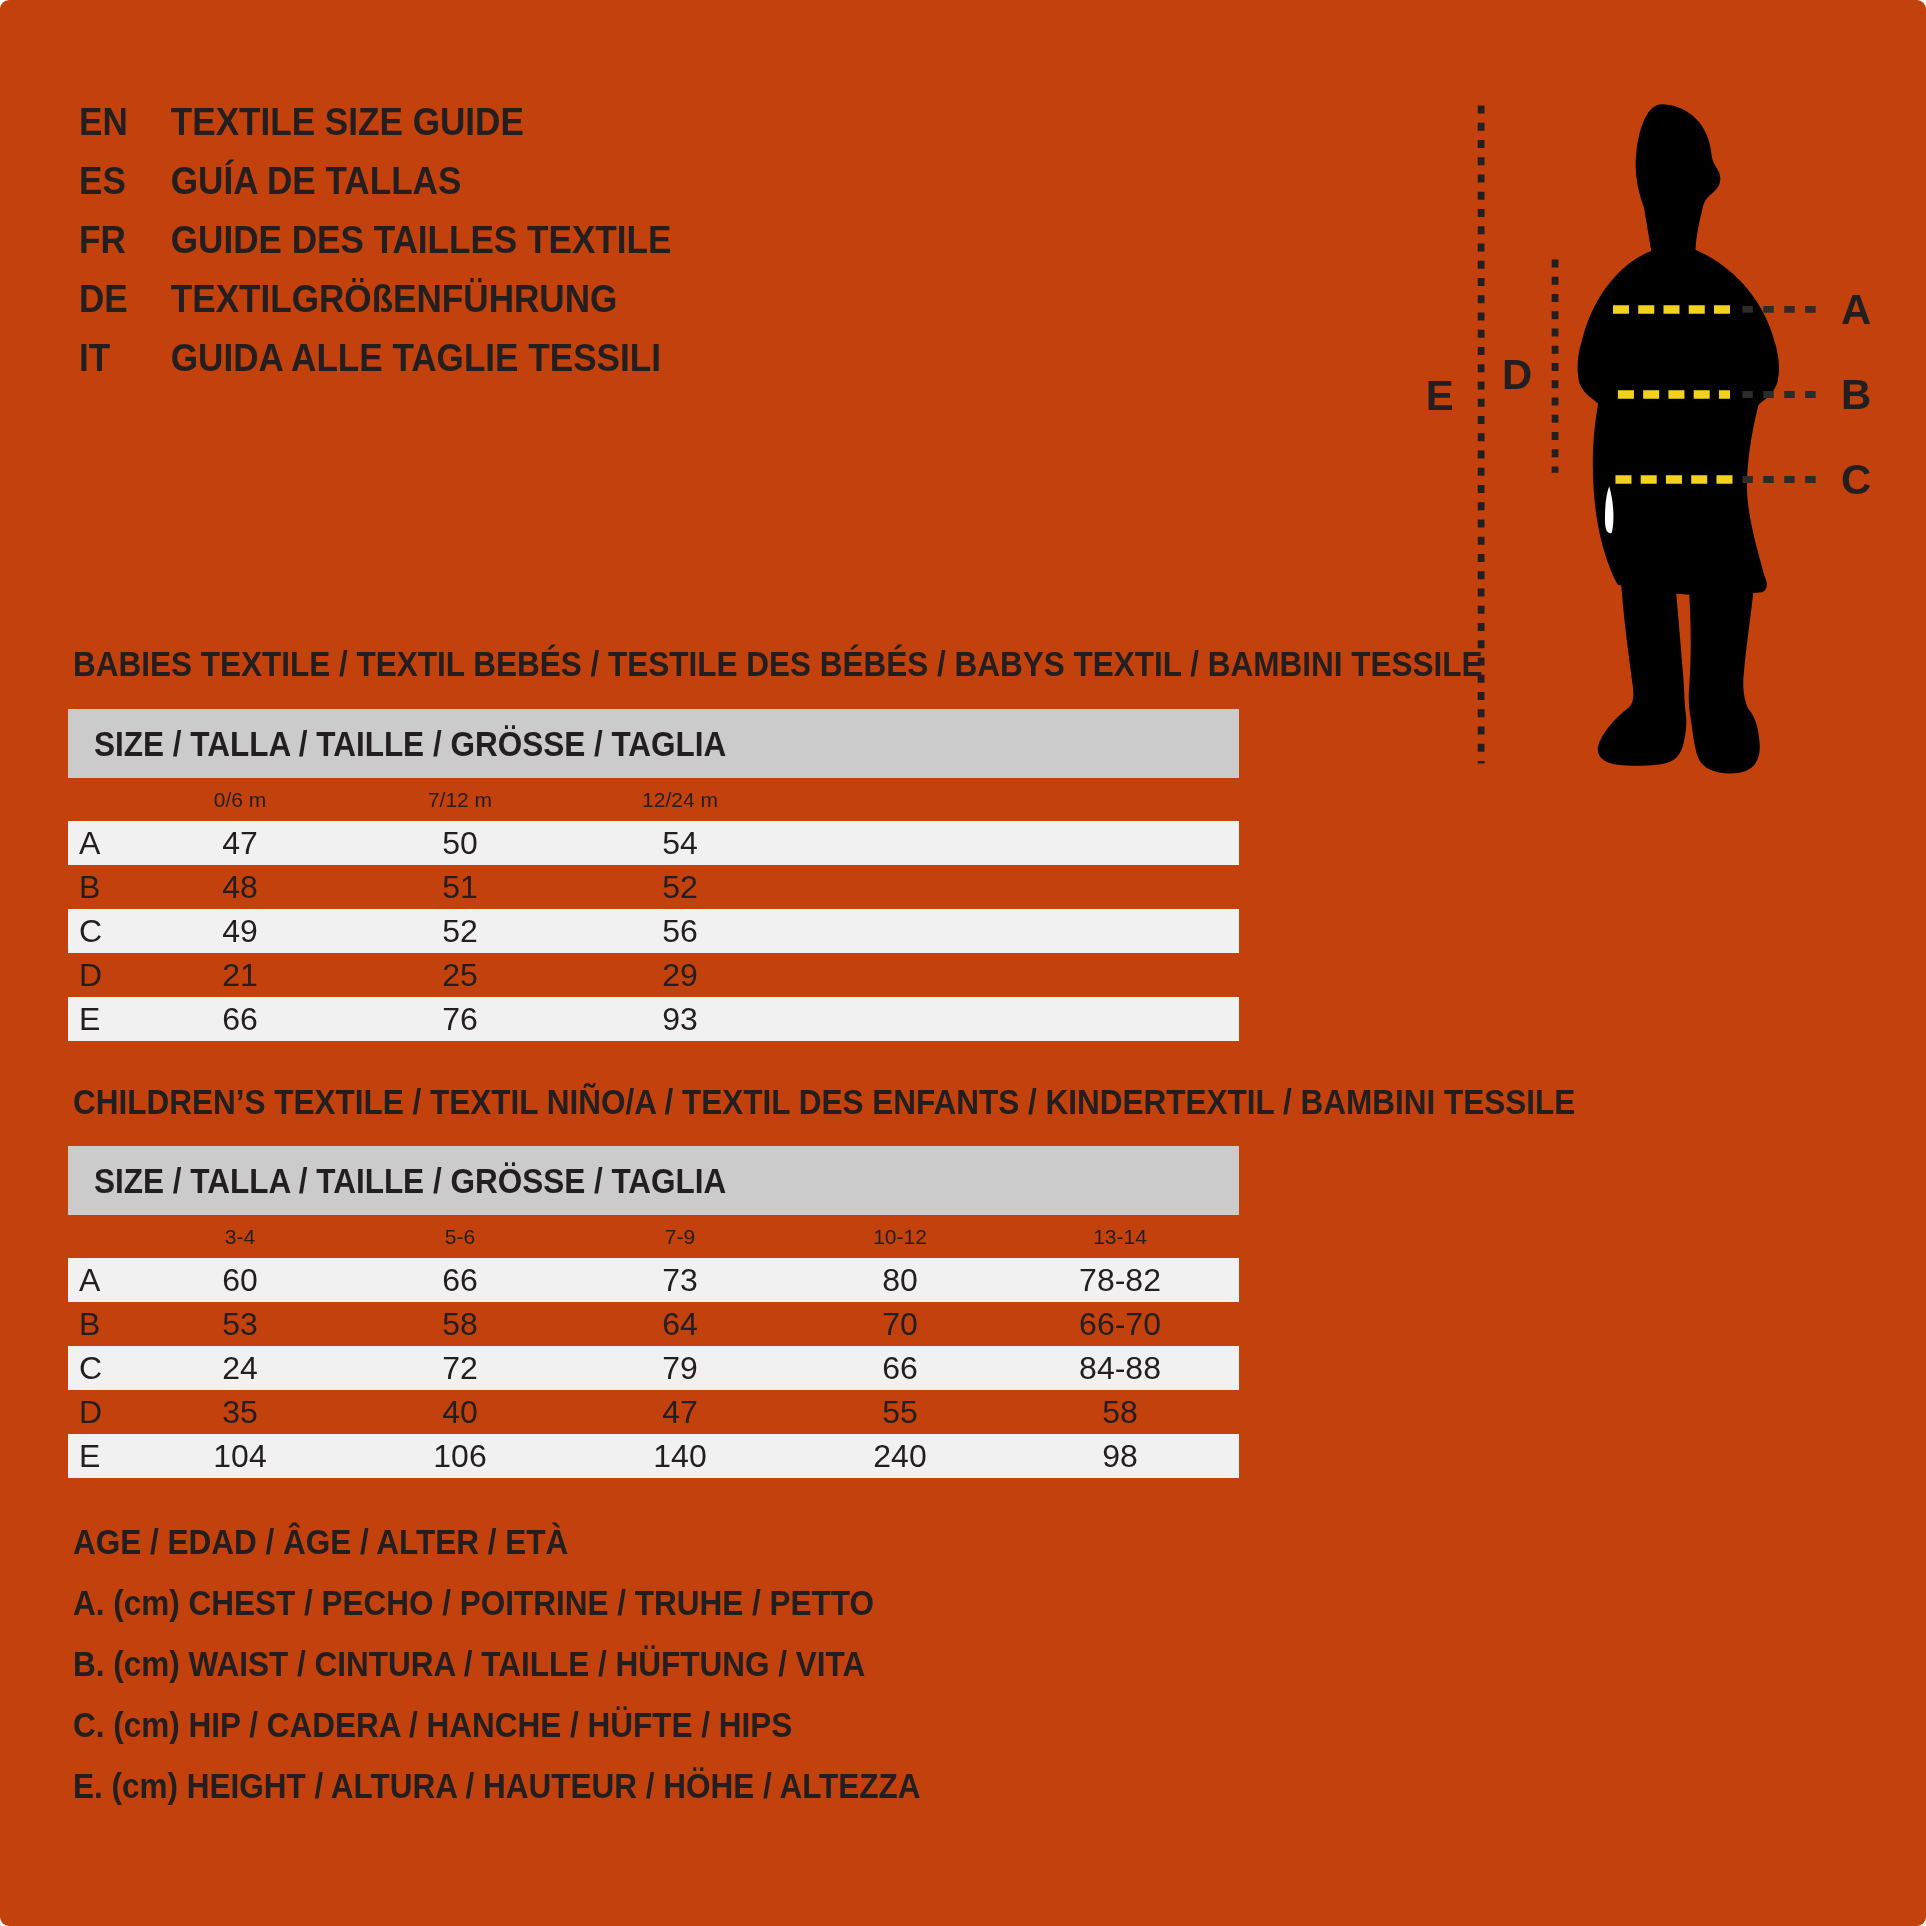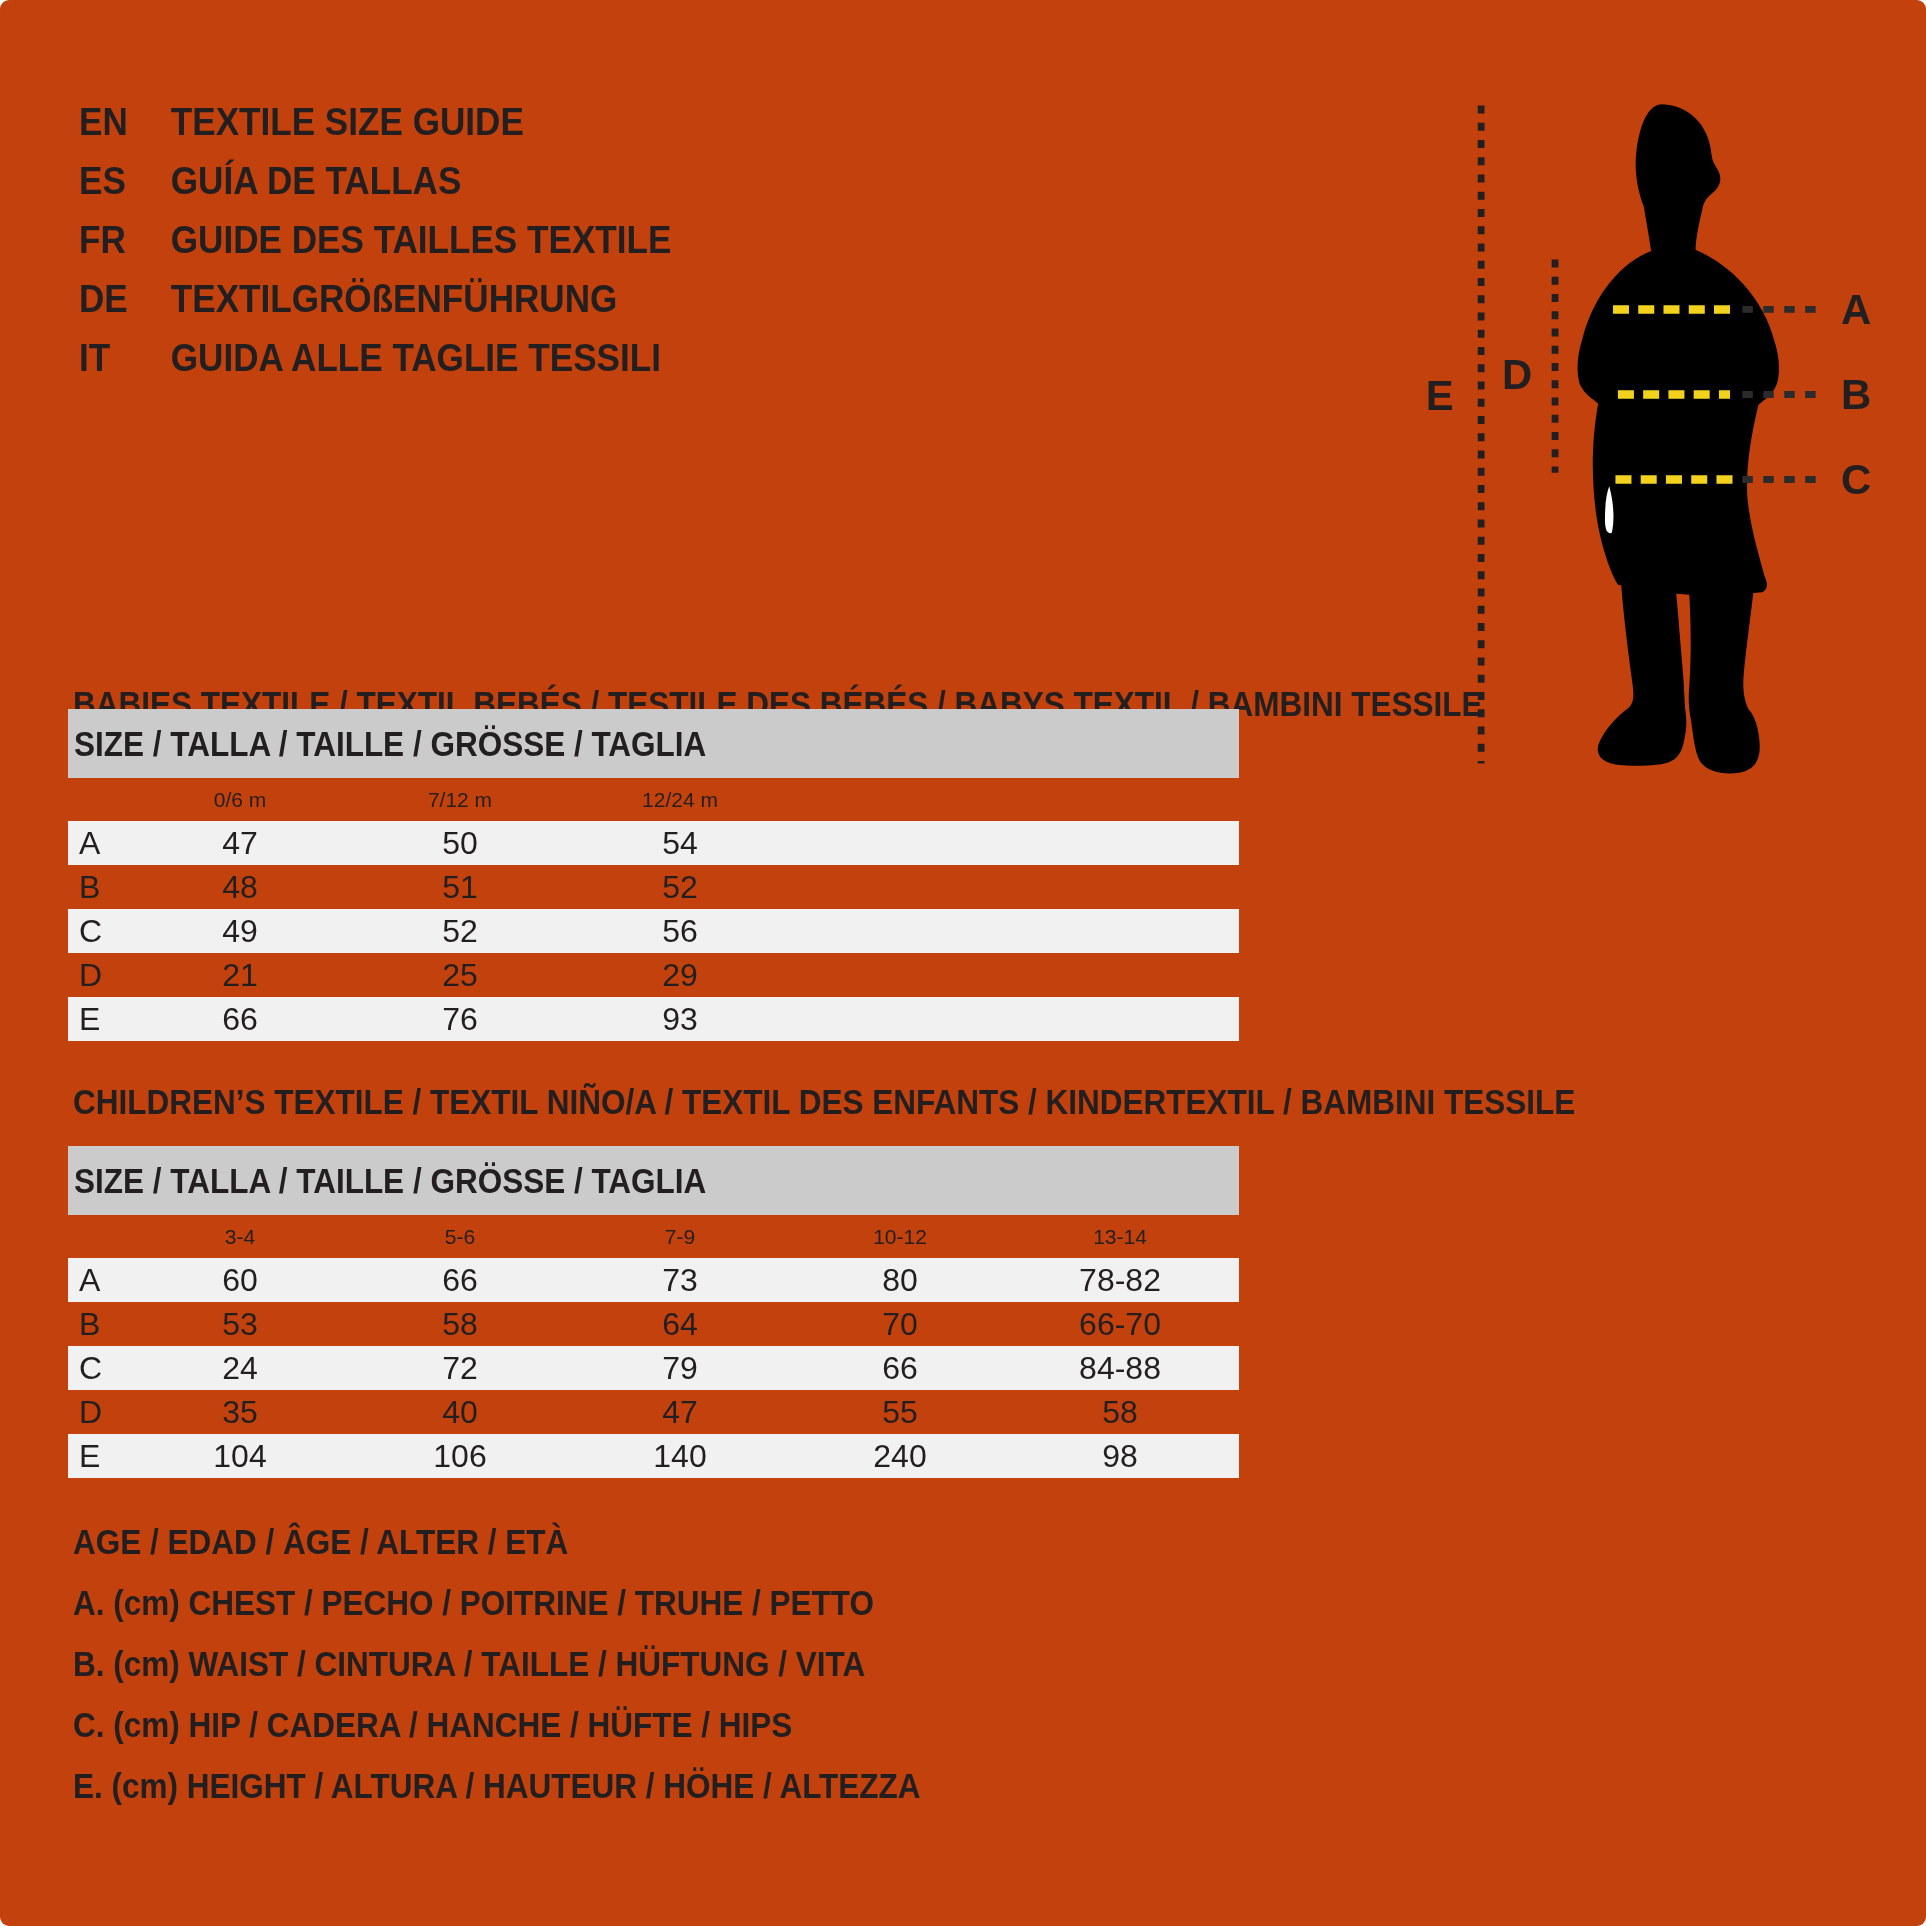--- a/index.html
+++ b/index.html
@@ -13,29 +13,29 @@
 
   
   .lang{position:absolute;left:79px;top:92px;}
   .lang-row{display:flex;height:59px;align-items:center;font-size:39px;font-weight:700;}
   .lang-code{width:102px;flex:0 0 auto;}
   .lang-title{white-space:nowrap;}
 
   
   .heading{position:absolute;left:73px;height:43px;display:flex;align-items:center;
            font-size:35px;font-weight:700;white-space:nowrap;}
-  #babies-heading{top:642px;margin-top:40px;}
+  #babies-heading{top:642px;}
   #children-heading{top:1080px;}
 
   
   .sizetable{position:absolute;left:68px;width:1171px;}
   #babies-table{top:709px;}
   #children-table{top:1146px;}
   .size-bar{height:69px;background:var(--header_bar,#CBCBCB);display:flex;align-items:center;
-            padding-left:6px;box-sizing:border-box;font-size:35px;font-weight:700;}
+            padding-left:26px;box-sizing:border-box;font-size:35px;font-weight:700;}
   .cols-row{height:43px;display:flex;align-items:center;font-size:21px;}
   .trow{height:44px;display:flex;align-items:center;font-size:32px;}
   .trow.striped{background:var(--row_stripe,#F1F1F2);}
   .row-label{width:62px;padding-left:11px;box-sizing:border-box;flex:0 0 auto;}
   .spacer{width:62px;flex:0 0 auto;}
   .cell{width:220px;flex:0 0 auto;text-align:center;}
 
   
   .legend{position:absolute;left:73px;top:1511px;}
   .legend-line{height:61px;display:flex;align-items:center;font-size:35px;font-weight:700;}

